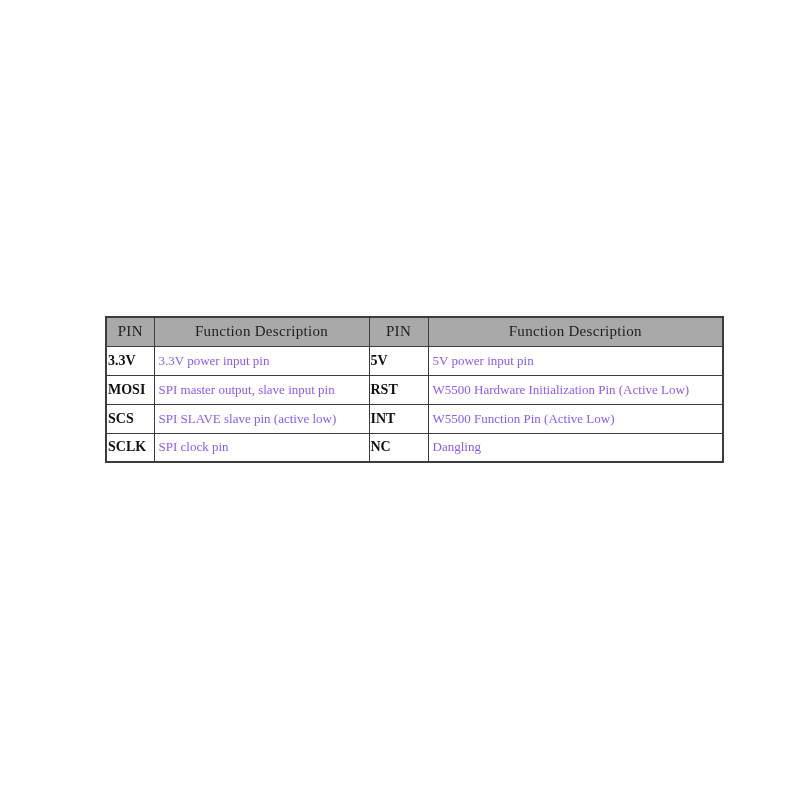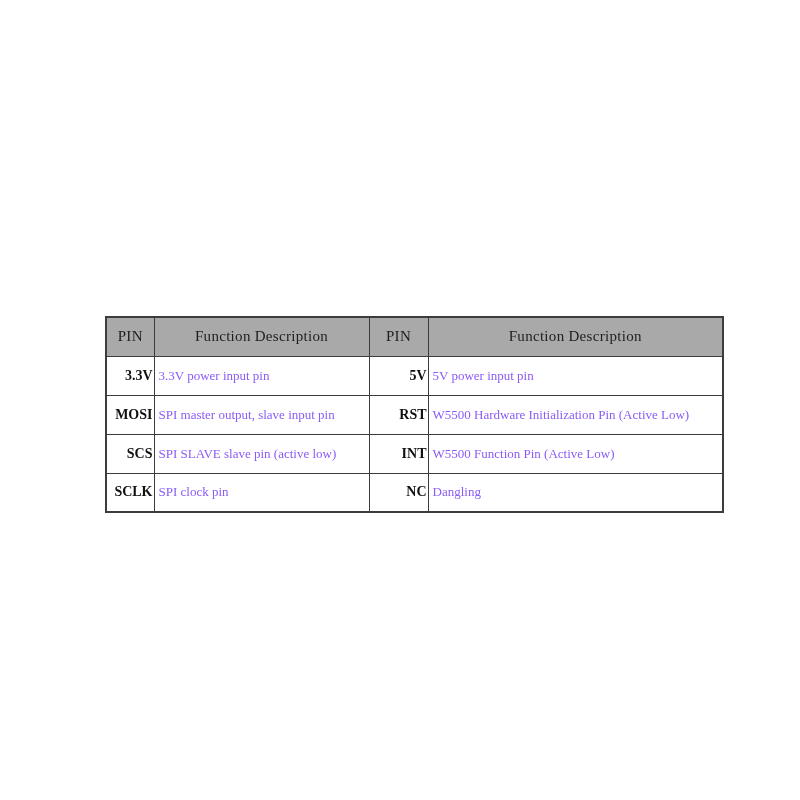--- a/index.html
+++ b/index.html
@@ -27,34 +27,34 @@
     table-layout: fixed;
     width: 617px;
     border: 2px solid #3c3c3c;
   }
   table.pin-table td, table.pin-table th {
     border: 1px solid #3c3c3c;
     overflow: hidden;
     white-space: nowrap;
   }
   table.pin-table tr {
-    height: 39px;
+    height: 29px;
   }
   th.hdr {
     background: #a9a9a9;
     color: #1e1e1e;
     font-weight: normal;
     font-size: 15px;
     text-align: center;
     letter-spacing: 0.3px;
   }
   td.pin {
     font-weight: bold;
     font-size: 14px;
-    text-align: right;
+    text-align: left;
     color: #111111;
   }
   td.desc {
     font-size: 13px;
     text-align: left;
     padding-left: 4px;
     color: #8b5cf6;
   }
   col.c-pin-l  { width: 48px; }
   col.c-desc-l { width: 215px; }

